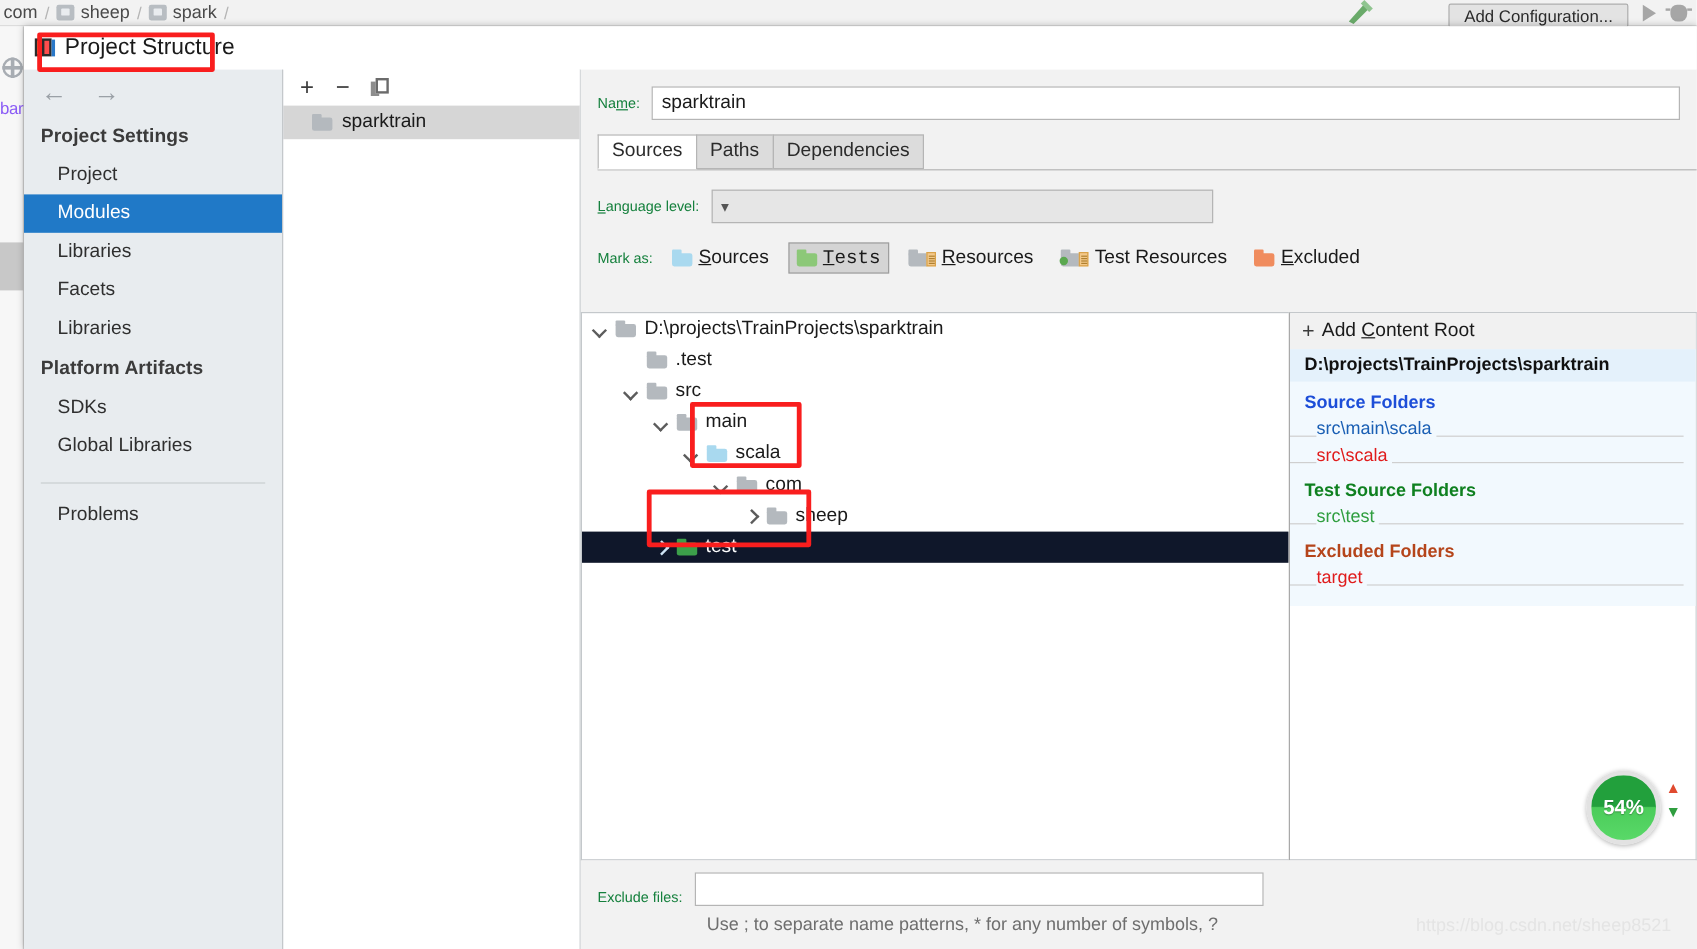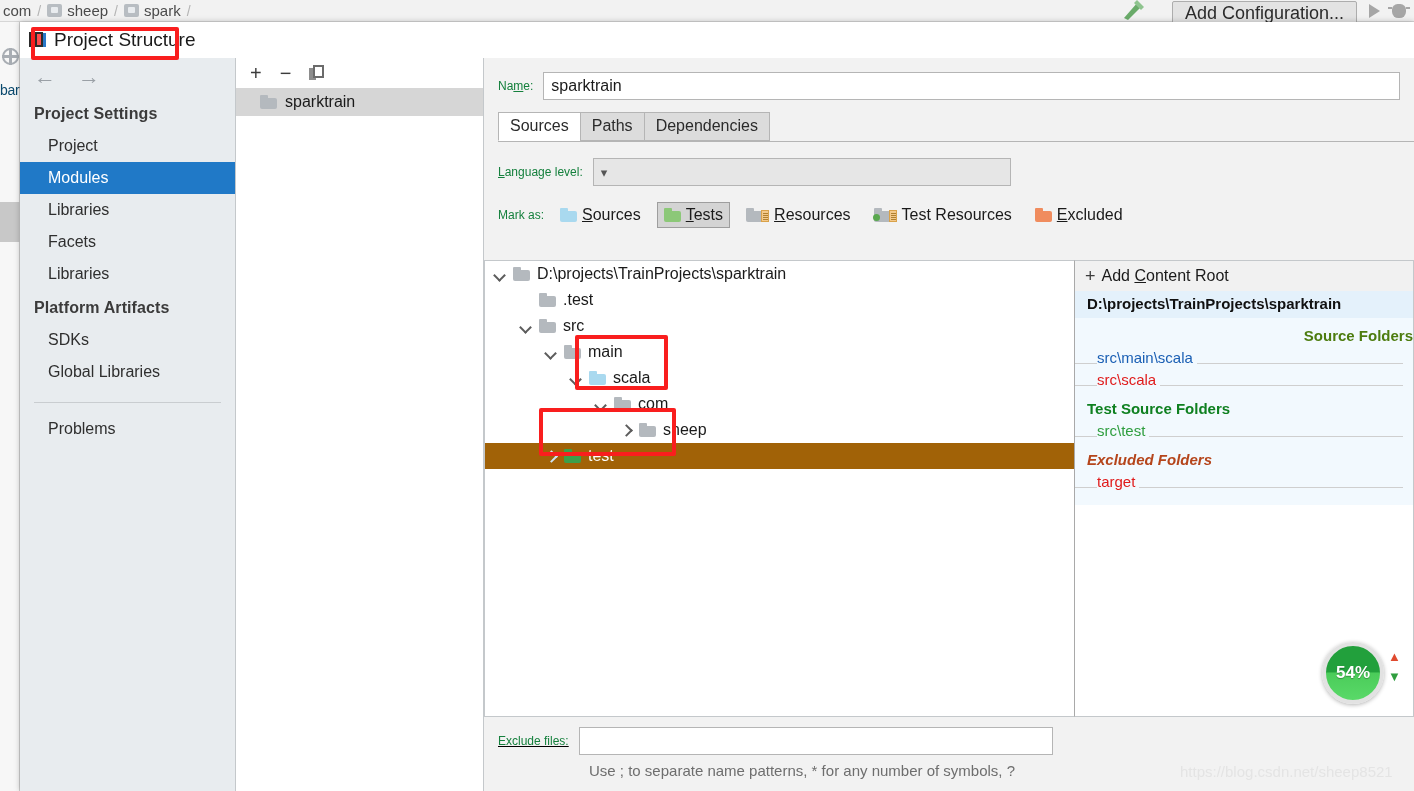--- a/index.html
+++ b/index.html
@@ -25,21 +25,21 @@
   }
   .crumb-ico::after {
     content: ""; position: absolute; left: 4px; top: 3px;
     width: 7px; height: 6px; background: #e9ecef; border-radius: 1px;
   }
   .bg-toolbar-right {
     position: absolute; right: 0; top: 0; height: 22px;
     display: flex; align-items: center; gap: 12px; padding-right: 8px;
   }
   .addcfg-btn {
-    border: 1px solid #adadad; background: #e3e3e3; font-size: 18px;
+    border: 1px solid #adadad; background: #e3e3e3; font-size: 14px;
     color: #2b2b2b; padding: 1px 12px; border-radius: 2px;
     white-space: nowrap; position: relative; top: 2px;
   }
   .tri-run {
     width: 0; height: 0; border-left: 11px solid #a6a6a6;
     border-top: 7px solid transparent; border-bottom: 7px solid transparent;
   }
   .bug-ico {
     width: 14px; height: 14px; background: #a6a6a6; border-radius: 40% 40% 45% 45%;
     position: relative;
@@ -58,21 +58,21 @@
   .gear-ico {
     position: absolute; left: 2px; top: 26px; width: 17px; height: 17px;
     border: 2px solid #a8adb3; border-radius: 50%;
   }
   .gear-ico::before, .gear-ico::after {
     content: ""; position: absolute; background: #a8adb3;
   }
   .gear-ico::before { left: 5px; top: -2px; width: 3px; height: 17px; }
   .gear-ico::after  { left: -2px; top: 5px; width: 17px; height: 3px; }
   .vtext {
-    position: absolute; font-size: 14px; color: #0c4a6e; letter-spacing: -.3px;
+    position: absolute; font-size: 14px; color: #8b5cf6; letter-spacing: -.3px;
   }
   .bg-doc {
     position: absolute; left: 20px; top: 560px; width: 30px; height: 231px;
     background: #fff; border-right: 1px solid #8e8e8e;
   }
   .dash-line {
     position: absolute; left: 0; width: 30px; height: 0;
     border-top: 2px dashed #2b2b2b;
   }
   .bg-right-panel {
@@ -170,21 +170,21 @@
     display: flex; align-items: center; justify-content: space-between;
     padding: 0 8px 0 7px; font-size: 16px; color: #1a1a1a;
   }
   .chev { font-size: 13px; color: #555; }
 
   .mark-row { display: flex; align-items: center; gap: 9px; padding: 16px 0 0 14px; }
   .mark-btn {
     display: flex; align-items: center; gap: 5px; font-size: 16px; color: #1a1a1a;
     padding: 3px 6px; border: 1px solid transparent;
   }
-  .mark-btn.pressed { background: #d4d4d4; border-color: #9e9e9e; }
+  .mark-btn.pressed { background: #d4d4d4; border-color: #9e9e9e; font-family: Liberation Mono, monospace; }
 
   .folder { width: 17px; height: 14px; position: relative; flex: none; }
   .folder i {
     position: absolute; left: 0; bottom: 0; width: 17px; height: 11px;
     border-radius: 1px 2px 2px 2px;
   }
   .folder b {
     position: absolute; left: 0; top: 0; width: 8px; height: 4px; border-radius: 1px 1px 0 0;
   }
   .f-src i, .f-src b { background: #a9d9ef; }
@@ -208,21 +208,21 @@
   
   .split { display: flex; position: absolute; left: 0; right: 0; top: 202px; bottom: 74px; }
   .tree {
     flex: 1; background: #ffffff; border: 1px solid #c4c8cb; border-right: none;
     position: relative; overflow: hidden; min-width: 0;
   }
   .tnode {
     height: 26px; display: flex; align-items: center; gap: 7px;
     font-size: 16px; color: #1a1a1a; white-space: nowrap;
   }
-  .tnode.sel { background: #a16207; color: #ffffff; }
+  .tnode.sel { background: #0f172a; color: #ffffff; }
   .tw {
     width: 13px; height: 13px; flex: none; position: relative;
     color: #5c5c5c; font-size: 14px; line-height: 13px; text-align: center;
   }
   .arrow-d::before {
     content: ""; position: absolute; left: 2px; top: 3px; width: 7px; height: 7px;
     border-right: 2px solid #5c5c5c; border-bottom: 2px solid #5c5c5c;
     transform: rotate(45deg);
   }
   .arrow-r::before {
@@ -253,21 +253,21 @@
     font-size: 15px; padding: 2px 0 3px 22px; position: relative;
   }
   .insp-item .rule {
     position: absolute; left: 0; right: 10px; bottom: 5px; height: 0;
     border-bottom: 1px solid #cfcfcf; z-index: 0;
   }
   .insp-item span { position: relative; z-index: 1; background: #f2f9fe; padding-right: 4px; }
 
   
   .bottom { position: absolute; left: 0; right: 0; bottom: 0; height: 74px; background: #f2f2f2; }
-  .exc-row { display: flex; align-items: center; gap: 10px; padding: 10px 0 0 14px; text-decoration: underline; }
+  .exc-row { display: flex; align-items: flex-end; gap: 10px; padding: 10px 0 0 14px; }
   .exc-input {
     width: 474px; height: 28px; border: 1px solid #b5b5b5; background: #fff;
     outline: none; font-size: 15px; padding: 0 6px;
     font-family: "Liberation Sans", sans-serif;
   }
   .exc-hint { font-size: 15px; color: #6e6e6e; padding: 7px 0 0 105px; }
 
   
   .redbox { position: absolute; border: 4px solid #f91e1e; border-radius: 2px; }
 
@@ -527,37 +527,37 @@
           </div>
 
           <div class="inspector">
             <div class="insp-head">
               <span class="plus-sign">+</span>
               <span>Add <u>C</u>ontent Root</span>
             </div>
             <div class="insp-body">
               <div class="insp-root">D:\projects\TrainProjects\sparktrain</div>
 
-              <div class="insp-grp" style="color:#4d7c0f;text-align:right;">Source Folders</div>
+              <div class="insp-grp" style="color:#1d4ed8;">Source Folders</div>
               <div class="insp-item">
                 <span class="rule"></span>
                 <span style="color:#1a5fb4;">src\main\scala</span>
               </div>
               <div class="insp-item">
                 <span class="rule"></span>
                 <span style="color:#e01b1b;">src\scala</span>
               </div>
 
               <div class="insp-grp" style="color:#0f8020;">Test Source Folders</div>
               <div class="insp-item">
                 <span class="rule"></span>
                 <span style="color:#2f9e3f;">src\test</span>
               </div>
 
-              <div class="insp-grp" style="color:#b5451b;font-style:italic;">Excluded Folders</div>
+              <div class="insp-grp" style="color:#b5451b;">Excluded Folders</div>
               <div class="insp-item">
                 <span class="rule"></span>
                 <span style="color:#e01b1b;">target</span>
               </div>
             </div>
           </div>
         </div>
 
         <div class="bottom">
           <div class="exc-row">

